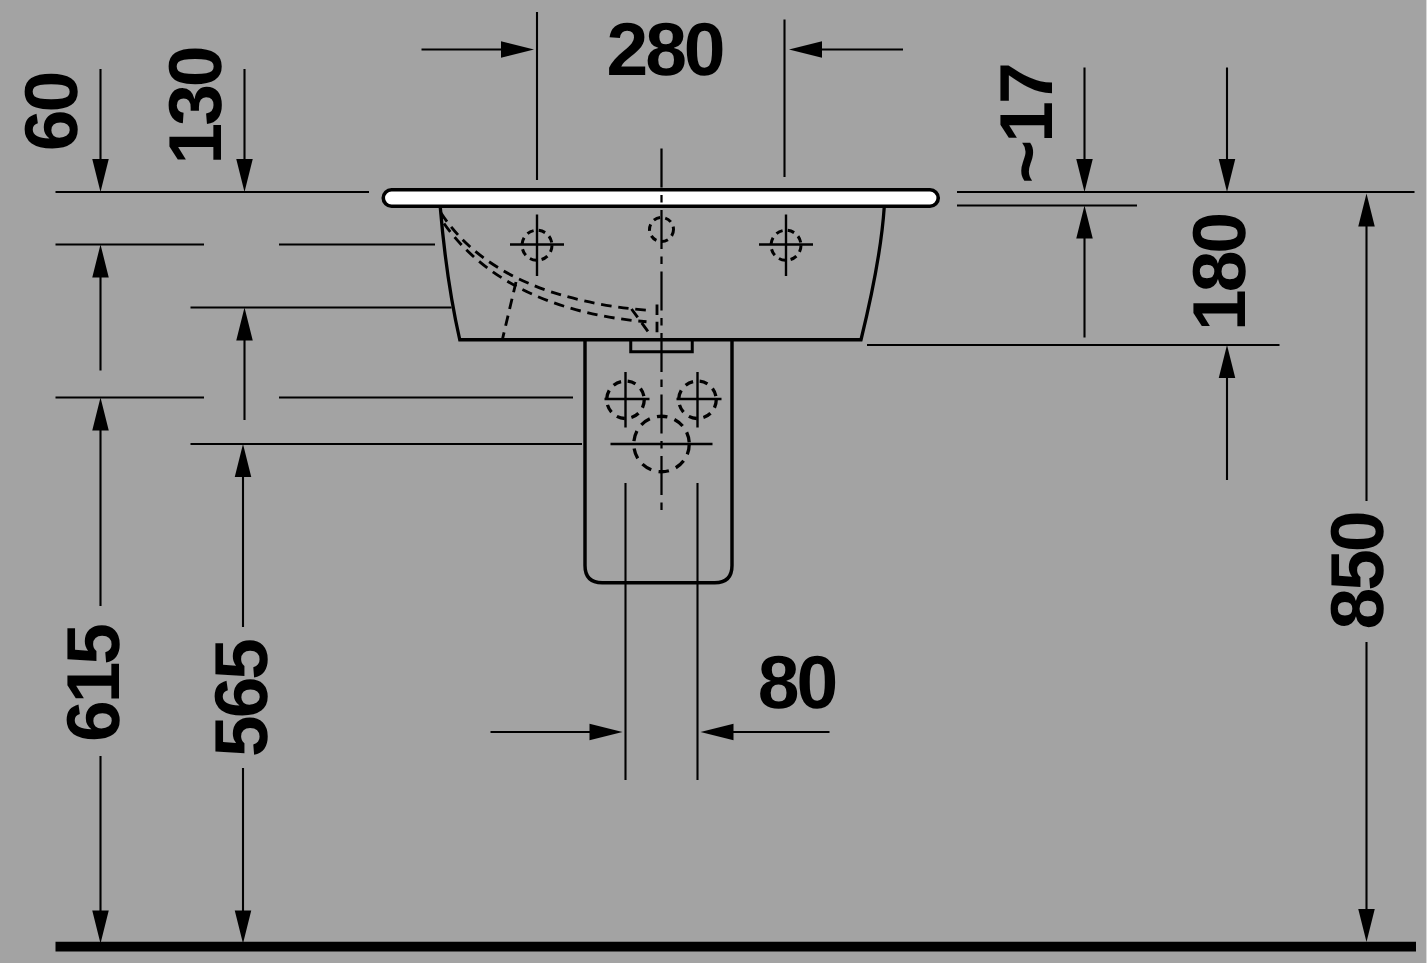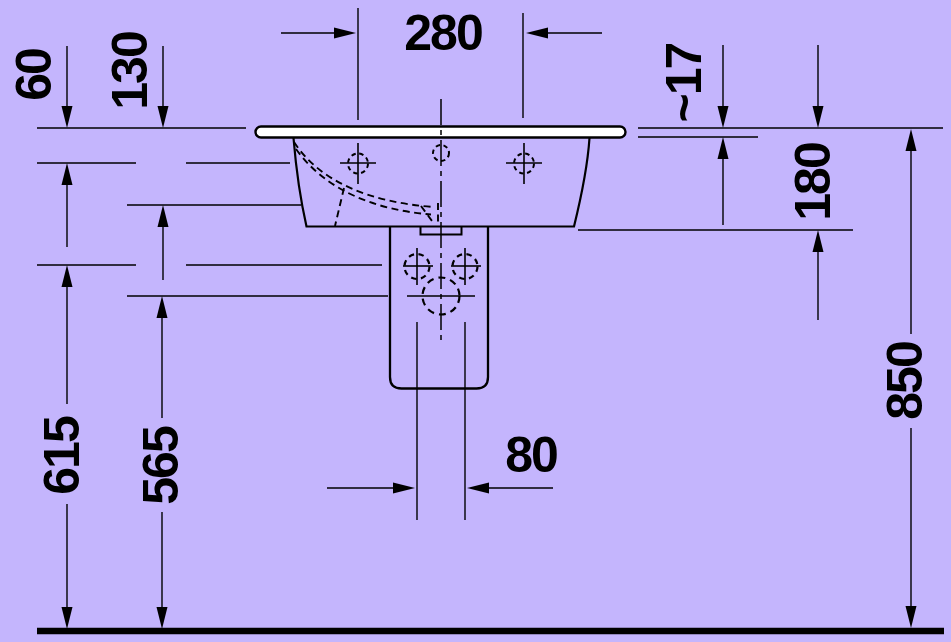--- a/index.html
+++ b/index.html
@@ -1,16 +1,16 @@
 <!DOCTYPE html>
 <html><head>
 <meta charset="utf-8">
 <style>
   html,body{margin:0;padding:0;background:#ffffff;}
-  .stage{position:relative;width:951px;height:642px;background:#c4b5fd;overflow:hidden;}
+  .stage{position:relative;width:951px;height:642px;background:#a3a3a3;overflow:hidden;}
   svg{display:block;}
   text{font-family:"Liberation Sans","DejaVu Sans",sans-serif;font-weight:bold;font-size:50px;letter-spacing:-2px;fill:#000;}
 </style>
 </head>
 <body>
 
 <div class="stage">
 <svg width="951" height="642" viewBox="0 0 951 642">
 
   <g stroke="#000" stroke-width="1.4">

